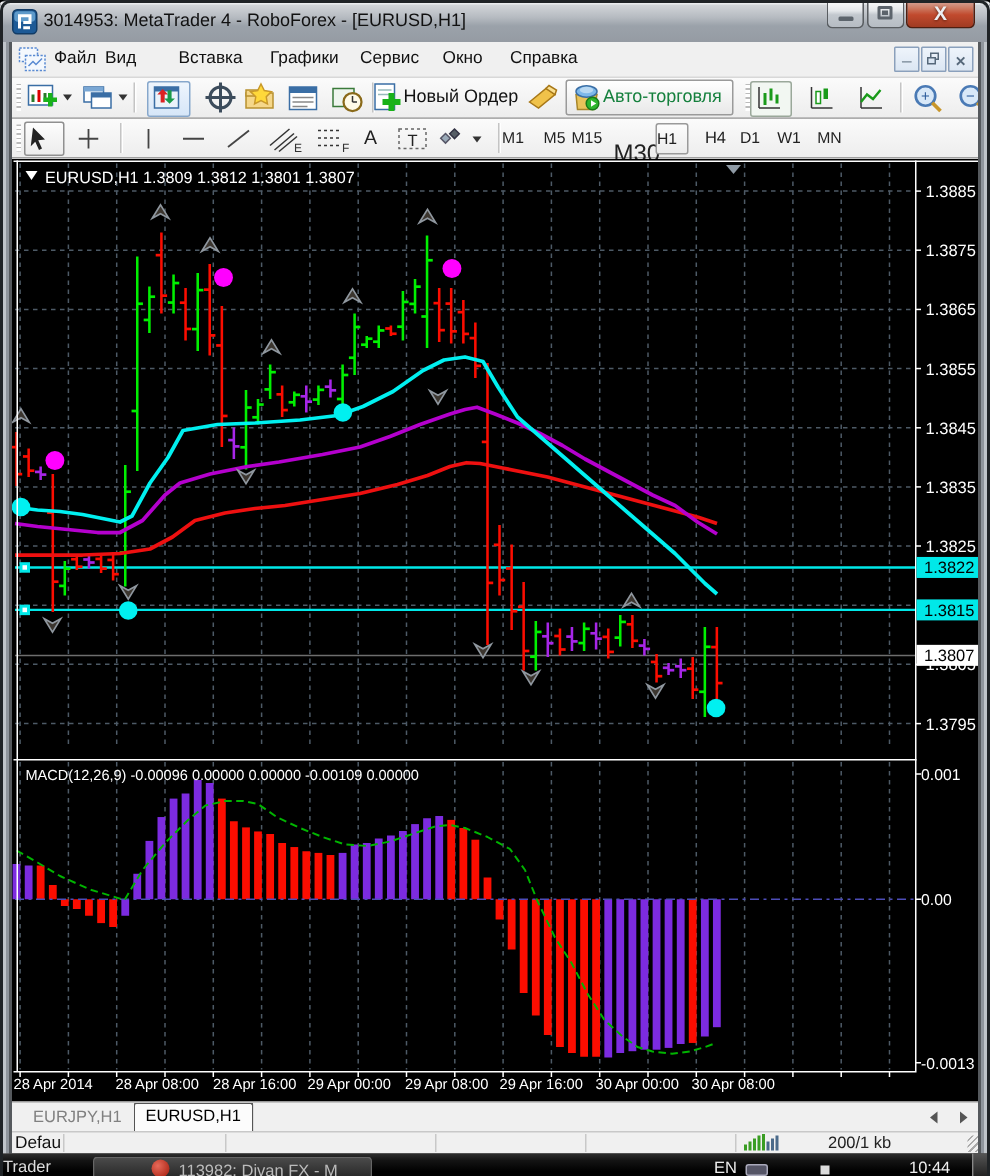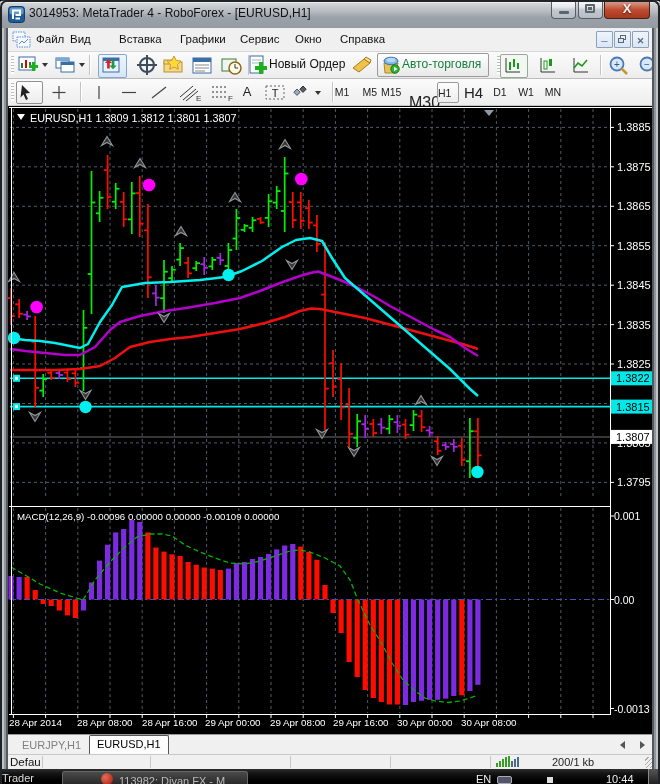--- a/index.html
+++ b/index.html
@@ -184,21 +184,21 @@
     <path d="M7 8 l3.2 3.2 l-3.2 3.2 l-3.2 -3.2 z" fill="#9aaab8" stroke="#556"></path>
     <path d="M13 5 l3.2 3.2 l-3.2 3.2 l-3.2 -3.2 z" fill="#565e66" stroke="#334"></path>
     <path d="M25 10 l6 0 l-3 4 z" fill="#333"></path>
   </svg>
 <div class="sep1" style="left:332px;top:82px;height:20px"></div>
 <div class="abs" style="left:332px;top:82px;width:20px;height:21px;border-radius:2px;font-size:10.5px;color:#222;text-align:center;line-height:21px">M1</div>
 <div class="abs" style="left:357px;top:82px;width:20px;height:21px;border-radius:2px;font-size:10.5px;color:#222;text-align:right;line-height:21px">M5</div>
 <div class="abs" style="left:381px;top:82px;width:25px;height:21px;border-radius:2px;font-size:10.5px;color:#222;text-align:left;line-height:21px">M15</div>
 <div class="abs" style="left:409px;top:92px;width:25px;height:21px;border-radius:2px;font-size:16px;color:#222;text-align:left;line-height:21px">M30</div>
 <div class="abs" style="left:437px;top:82px;width:22px;height:21px;background:linear-gradient(#fdfdfd,#ececec);border:1px solid #9a9a9a;border-radius:2px;font-size:10.5px;color:#222;line-height:21px">H1</div>
-<div class="abs" style="left:464px;top:82px;width:20px;height:21px;border-radius:2px;font-size:15px;color:#222;text-align:left;line-height:21px">H4</div>
+<div class="abs" style="left:464px;top:82px;width:20px;height:21px;border-radius:2px;font-size:11px;color:#222;text-align:right;line-height:21px">H4</div>
 <div class="abs" style="left:490px;top:82px;width:20px;height:21px;border-radius:2px;font-size:10.5px;color:#222;text-align:center;line-height:21px">D1</div>
 <div class="abs" style="left:516px;top:82px;width:20px;height:21px;border-radius:2px;font-size:10.5px;color:#222;text-align:center;line-height:21px">W1</div>
 <div class="abs" style="left:542px;top:82px;width:22px;height:21px;border-radius:2px;font-size:10.5px;color:#222;text-align:center;line-height:21px">MN</div>
 <div class="abs" style="left:8px;top:106px;width:644px;height:628px;background:#000"></div>
 <svg width="644" height="628" style="position:absolute;left:8px;top:106px" xmlns="http://www.w3.org/2000/svg">
 <rect x="0" y="0" width="644" height="628" fill="#000"></rect>
 <line x1="5.4" y1="3" x2="5.4" y2="393" stroke="#4d5a66" stroke-width="1" stroke-dasharray="3,3"></line>
 <line x1="5.4" y1="402" x2="5.4" y2="607" stroke="#4d5a66" stroke-width="1" stroke-dasharray="3,3"></line>
 <line x1="37.6" y1="3" x2="37.6" y2="393" stroke="#4d5a66" stroke-width="1" stroke-dasharray="3,3"></line>
 <line x1="37.6" y1="402" x2="37.6" y2="607" stroke="#4d5a66" stroke-width="1" stroke-dasharray="3,3"></line>

